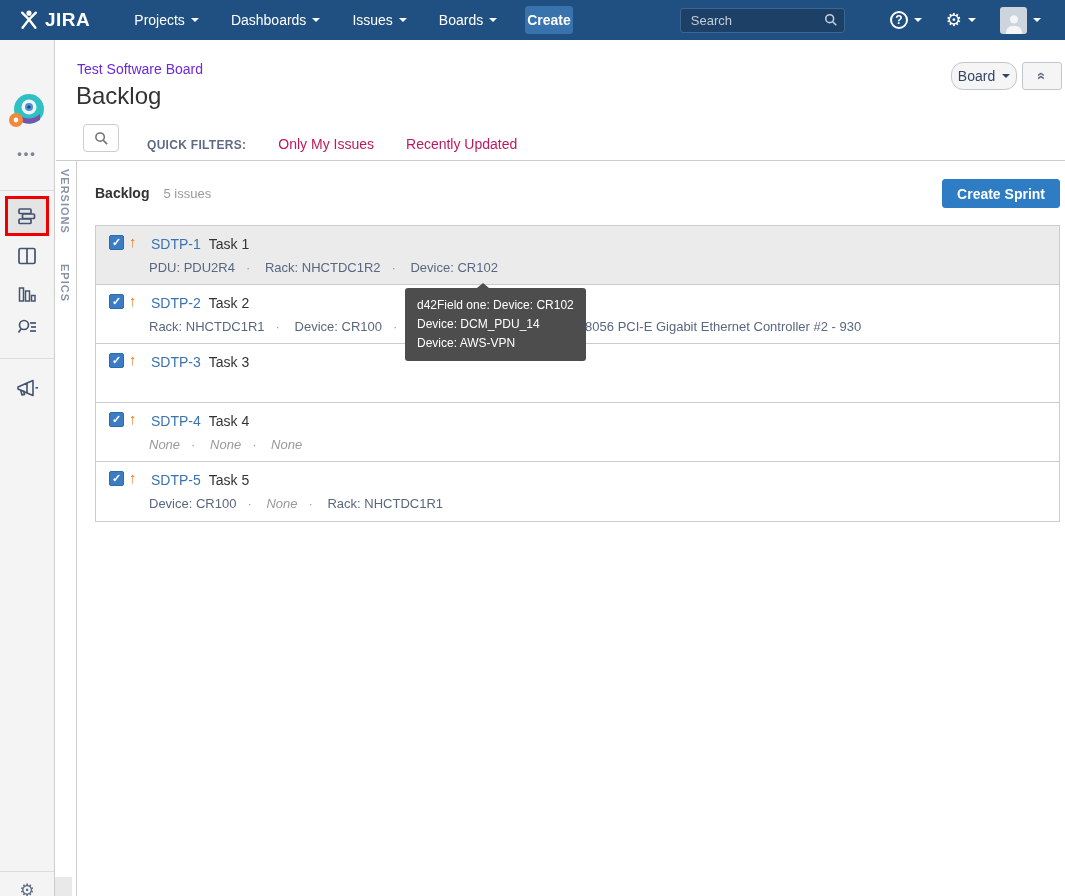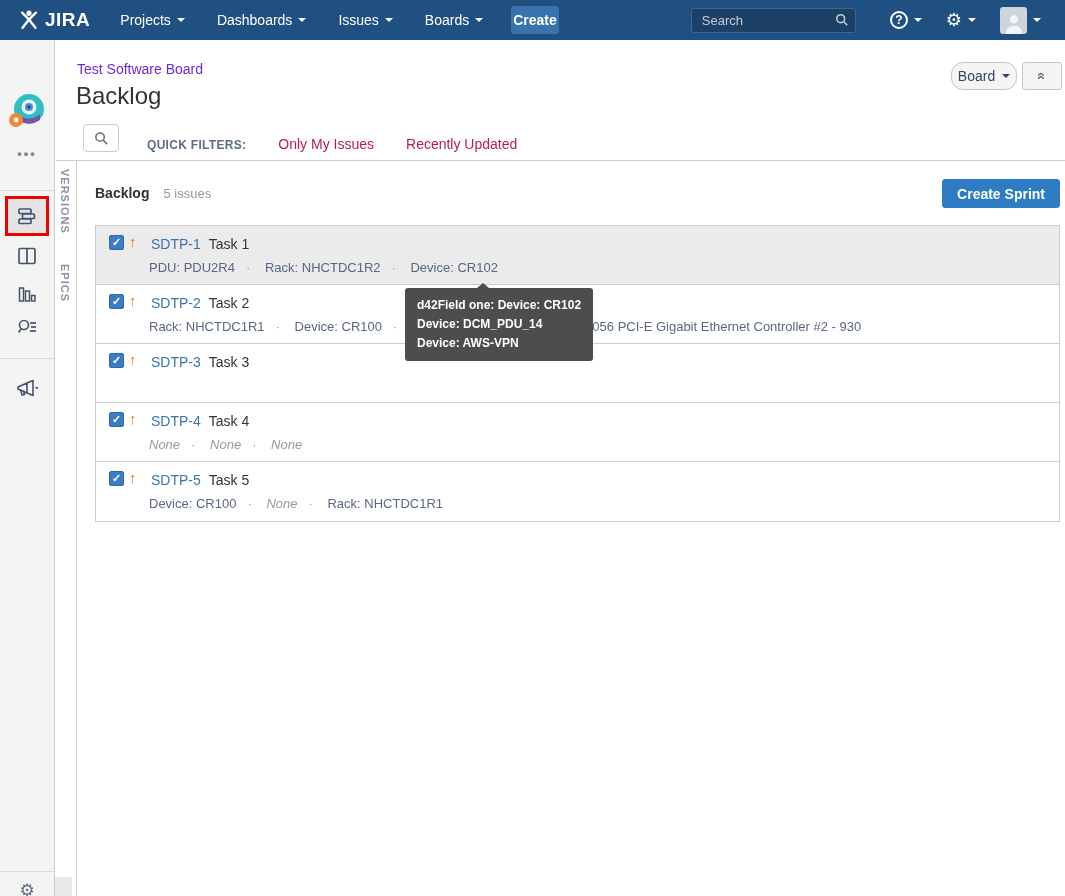--- a/index.html
+++ b/index.html
@@ -2,33 +2,33 @@
 <html><head>
 <meta charset="utf-8">
 <style>
   * { margin:0; padding:0; box-sizing:border-box; }
   html,body { width:1065px; height:896px; overflow:hidden; }
   body { position:relative; font-family:"Liberation Sans", sans-serif; background:#fff; color:#333; }
 
   
   .topnav { position:absolute; left:0; top:0; width:1065px; height:40px; background:#205081;
             display:flex; align-items:center; z-index:30; }
-  .brand { display:flex; align-items:flex-end; margin-left:18px; margin-right:14px; }
+  .brand { display:flex; align-items:flex-end; margin-left:18px; margin-right:28px; }
   .brand svg { margin-right:5px; }
   .brand-text { color:#fff; font-weight:bold; font-size:19px; letter-spacing:.5px; }
   .nav-item { color:#fff; font-size:14px; padding:0 16px; height:40px; display:flex; align-items:center; cursor:pointer; }
   .caret { display:inline-block; margin-left:6px; width:0; height:0; border-left:4px solid transparent;
            border-right:4px solid transparent; border-top:4px solid currentColor; }
   .btn-create { margin-left:12px; background:#3873ae; border:1px solid #3873ae; color:#fff; font-weight:bold;
                 font-size:14px; padding:5px 1px; border-radius:3px; cursor:pointer; }
   .nav-right { margin-left:auto; display:flex; align-items:center; margin-right:12px; }
   .nav-search { width:165px; height:25px; background:#1c4066; border:1px solid #3c6591; border-radius:3px;
                 color:#d7dfe8; font-size:13px; padding:0 28px 0 10px; outline:none; }
   .nav-search::placeholder { color:#c3cdd9; }
-  .nav-search-wrap { position:relative; margin-right:22px;padding-left:43px; }
+  .nav-search-wrap { position:relative; margin-right:33px;padding-left:43px; }
   .nav-search-wrap .mag { position:absolute; right:7px; top:5px; }
   .nav-ico { display:flex; align-items:center; color:#fff; margin:0 12px; cursor:pointer; }
   .help-circle { width:18px; height:18px; border:2px solid #fff; border-radius:50%; color:#fff; font-size:12px;
                  font-weight:bold; display:flex; align-items:center; justify-content:center; }
   .gear-glyph { font-family:"DejaVu Sans", sans-serif; font-size:18px; line-height:18px; }
   .avatar-box { width:27px; height:27px; background:#cdd4dc; border-radius:3px; display:flex; align-items:flex-end;
                 justify-content:center; overflow:hidden; }
 
   
   .iconbar { position:absolute; left:0; top:40px; width:55px; height:856px; background:#f4f4f4;
@@ -86,21 +86,21 @@
   .prio { position:absolute; left:33px; top:7px; color:#ea7d24; font-size:15px; font-weight:bold; }
   .line1 { position:absolute; left:55px; top:10px; font-size:14px; white-space:nowrap; }
   .ikey { color:#3b73af; }
   .isum { color:#333; margin-left:8px; }
   .line2 { position:absolute; left:53px; top:34px; font-size:13px; color:#596780; white-space:nowrap; }
   .dot { color:#999; margin:0 11px; }
   .none-val { font-style:italic; color:#999; }
 
   
   .tooltip { position:absolute; left:405px; top:288px; background:#4d4d4d; color:#fff; font-size:12px;
-             font-weight:bold; line-height:19px; padding:8px 12px; border-radius:3px; z-index:40; white-space:nowrap; }
+             font-weight:normal; line-height:19px; padding:8px 12px; border-radius:3px; z-index:40; white-space:nowrap; }
   .tooltip .tt-arrow { position:absolute; top:-5px; left:72px; width:0; height:0;
              border-left:6px solid transparent; border-right:6px solid transparent; border-bottom:5px solid #4d4d4d; }
 </style>
 </head>
 <body>
 
 <div class="topnav">
   <div class="brand">
     <svg width="22" height="22" viewBox="0 0 24 24">
       <circle cx="12" cy="4.5" r="2.8" fill="#fff"></circle>

